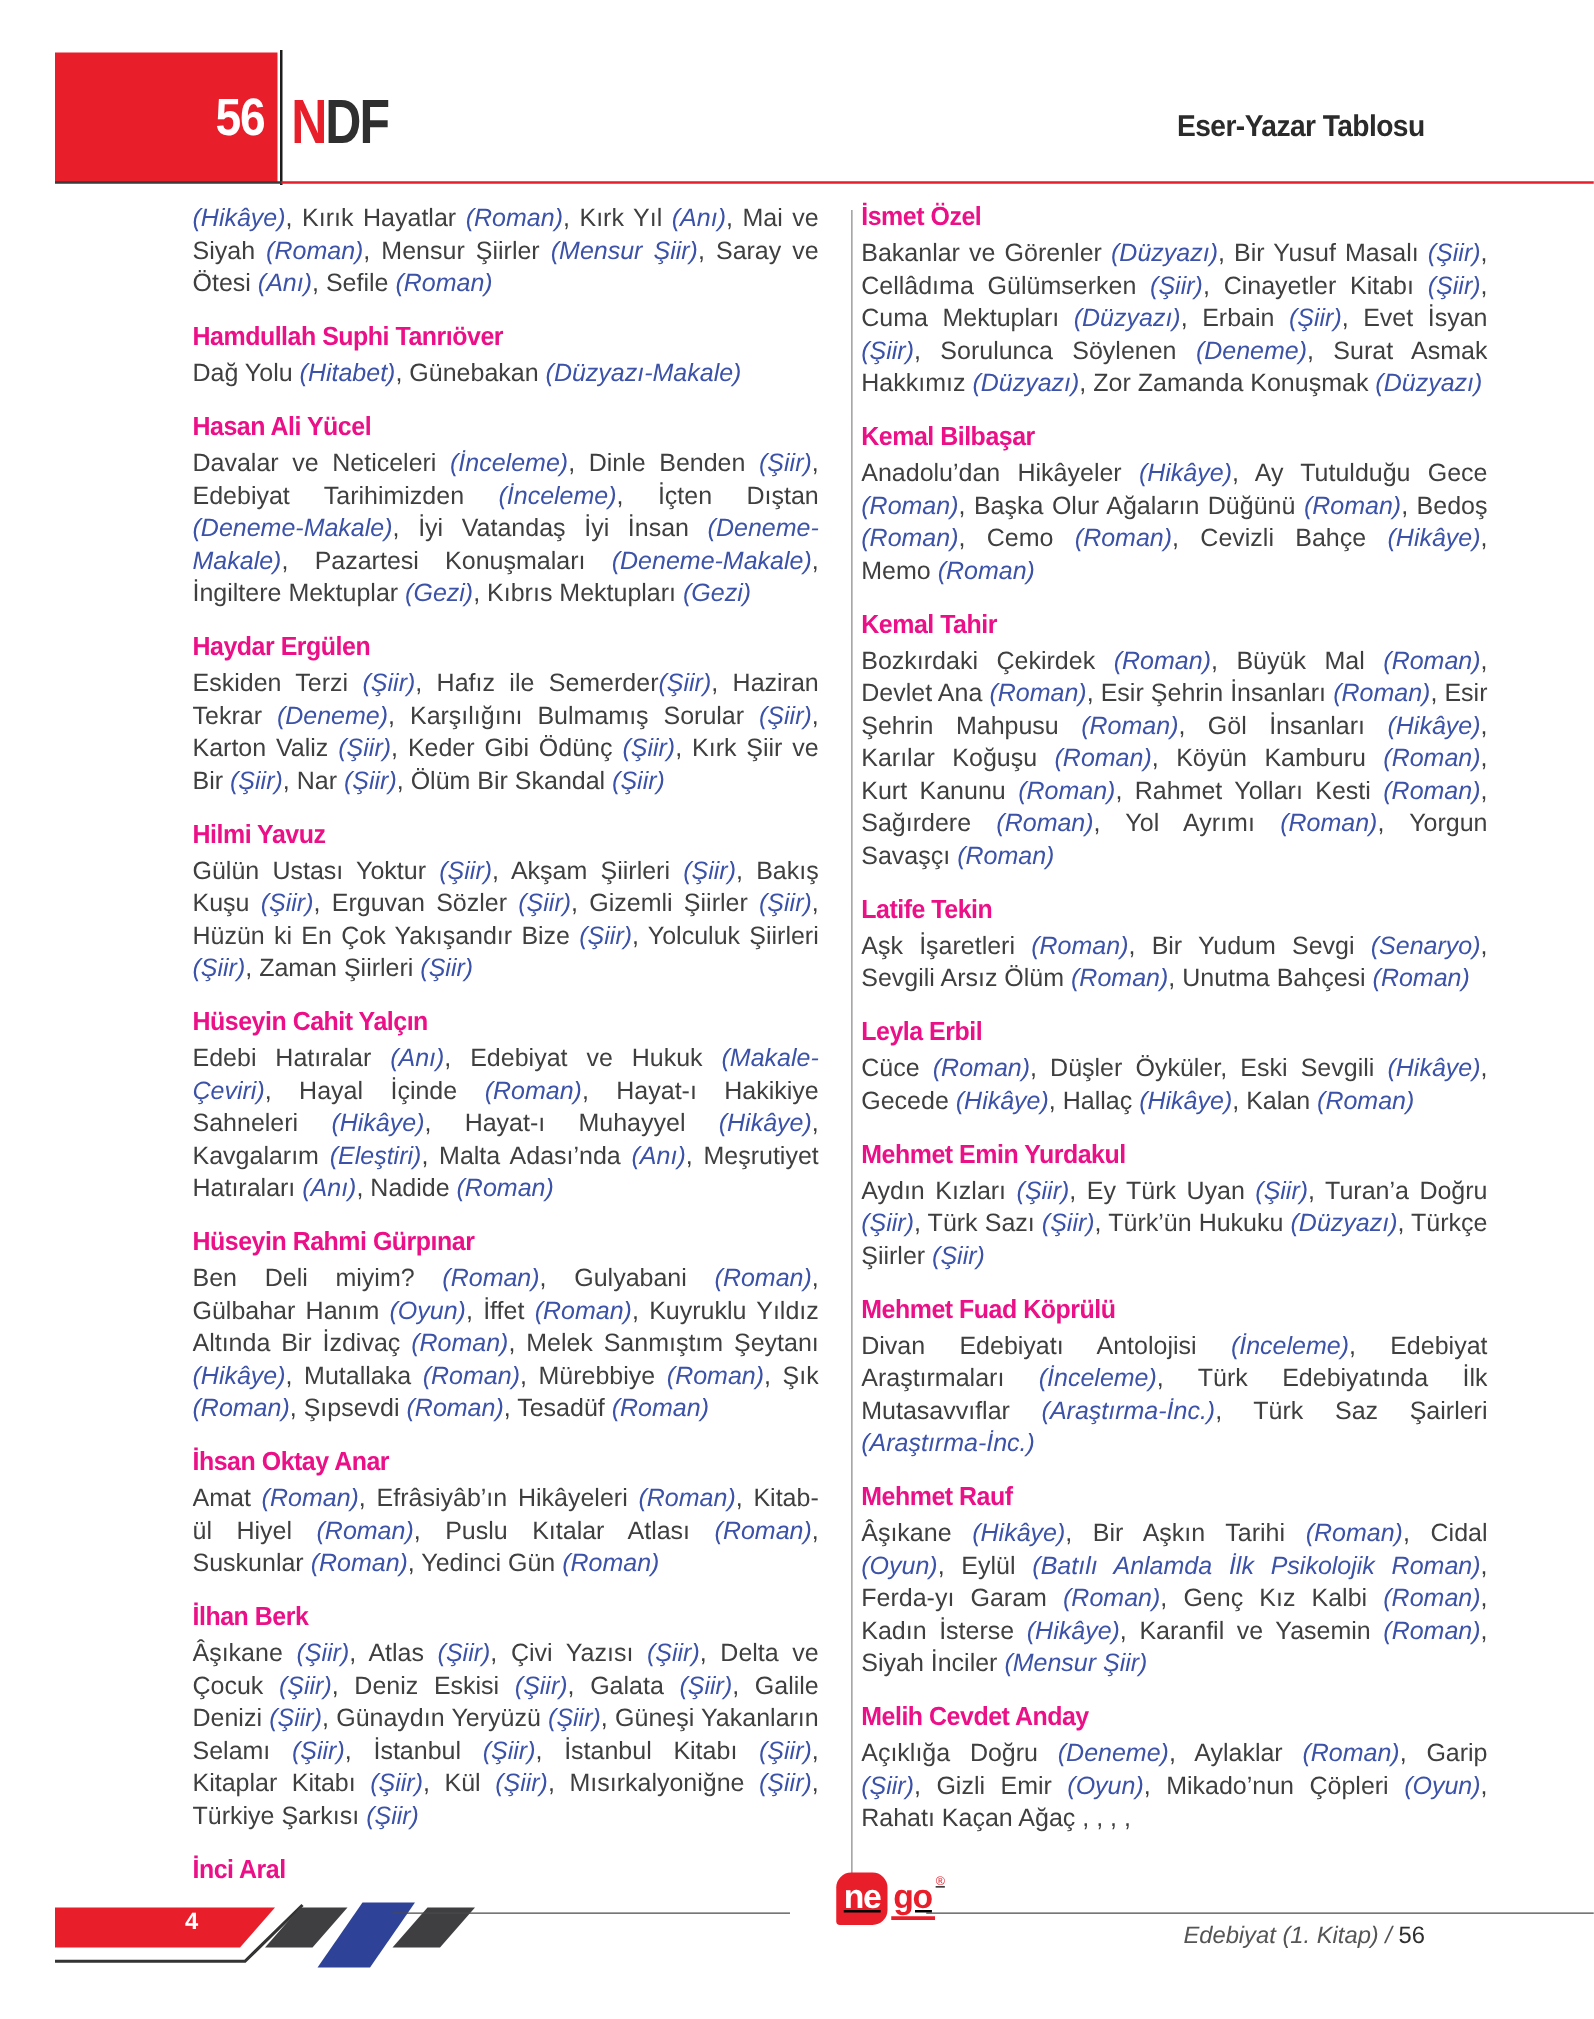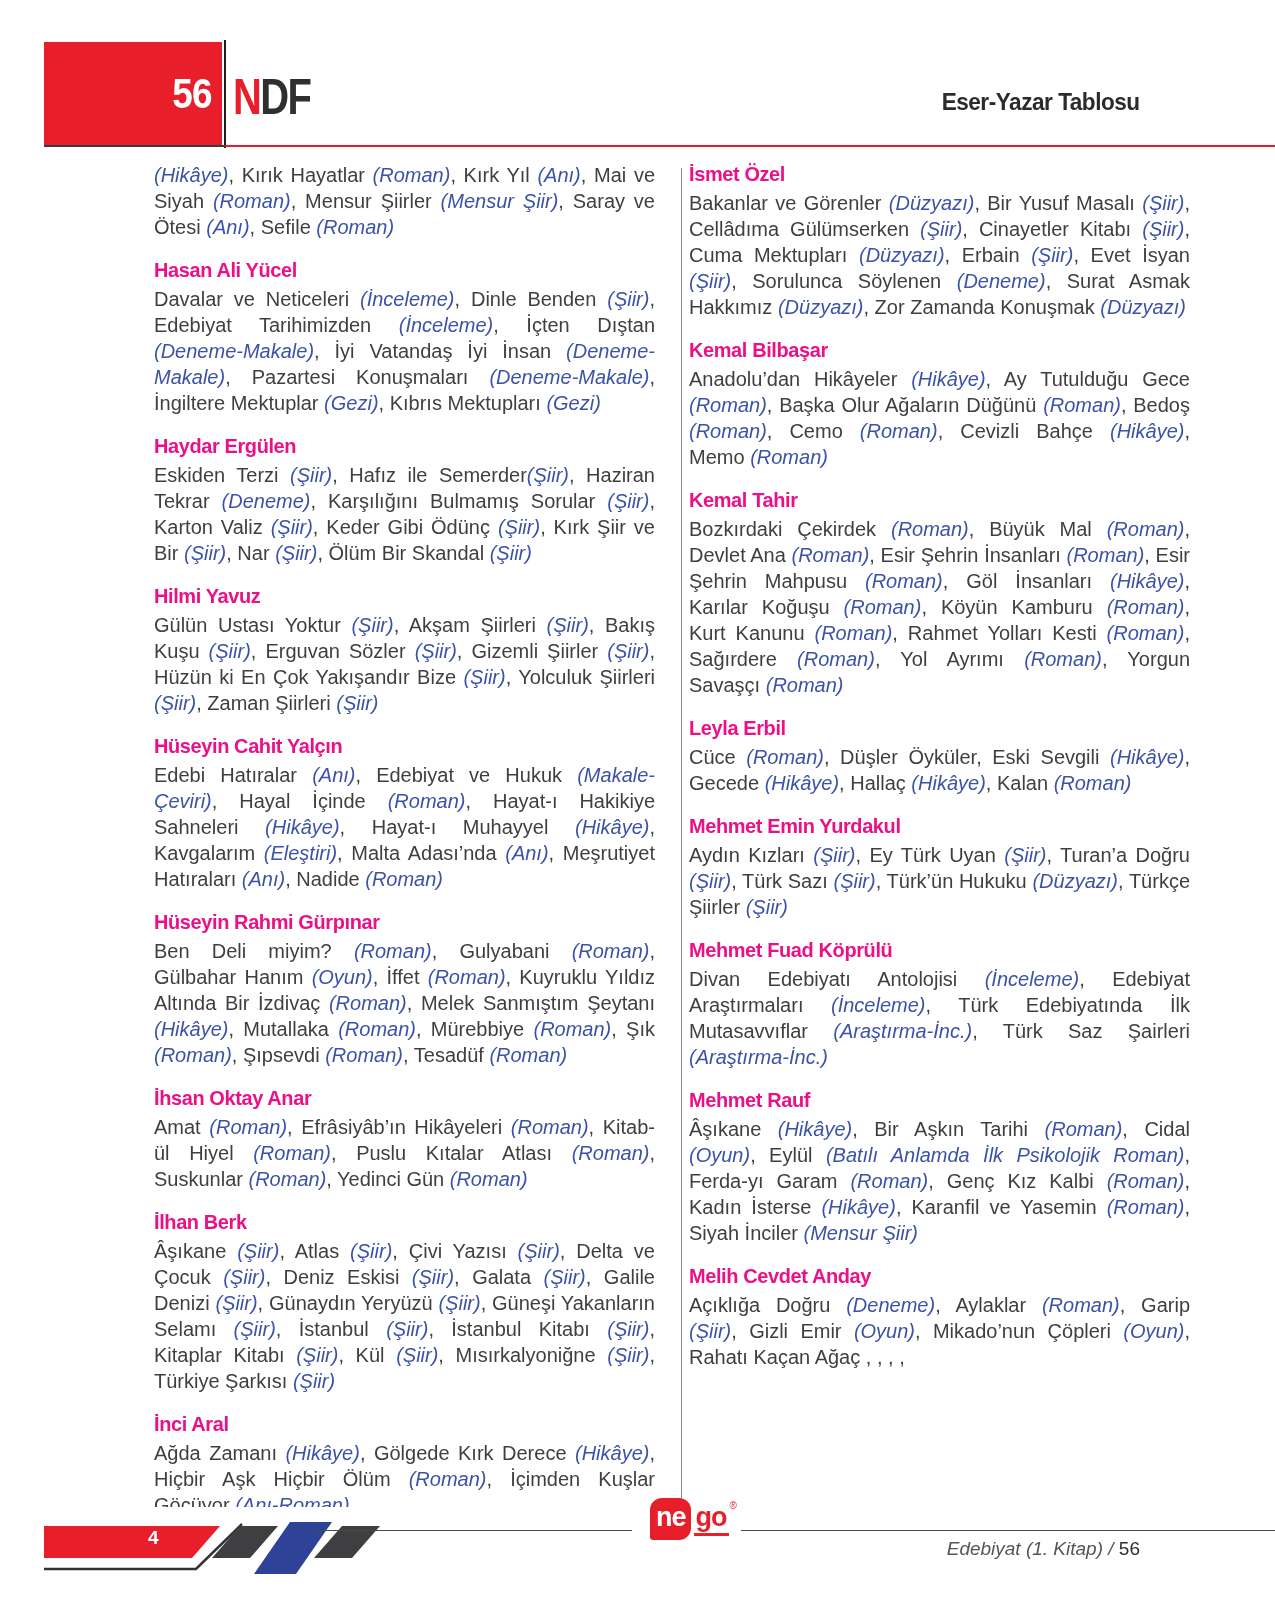--- a/index.html
+++ b/index.html
@@ -38,21 +38,21 @@
           margin:18px 0 4px 0;transform:scaleX(.95);transform-origin:left center;}
   .author-section:first-child .author{margin-top:0;}
   .works{color:var(--body_text);font-size:20px;line-height:26px;text-align:justify;hyphens:auto;}
   .genre{color:var(--genre_blue);font-style:italic;}
 
   
   .footer-deco{position:absolute;left:0;top:1512px;}
   .footer-page-num{position:absolute;left:104px;top:1527px;color:#fff;font-weight:700;font-size:19px;}
   .foot-rule-l{position:absolute;left:270px;top:1530px;width:318px;height:1px;background:#4a4a4a;}
   .foot-rule-r{position:absolute;left:697px;top:1530px;width:543px;height:1px;background:#4a4a4a;}
-  .nego{position:absolute;left:606px;top:1498px;display:flex;align-items:flex-start;}
+  .nego{position:absolute;left:625px;top:1498px;display:flex;align-items:flex-start;text-decoration:underline;}
   .nego-ne{background:var(--accent_red);color:#fff;font-weight:700;font-size:27px;line-height:1;
            padding:6px 5px 9px 6px;border-radius:12px 12px 12px 3px;letter-spacing:-1px;}
   .nego-go{color:var(--accent_red);font-weight:700;font-size:27px;line-height:1;margin-left:3px;
            padding:6px 2px 2px 2px;border-bottom:3px solid var(--accent_red);letter-spacing:-1px;}
   .nego-reg{color:var(--accent_red);font-size:10px;margin-left:1px;margin-top:2px;}
   .corner-red-bottom{position:absolute;left:1243px;top:1530px;width:32px;height:85px;background:var(--accent_red);}
   .book-info{position:absolute;right:135px;top:1538px;font-size:19px;color:var(--footer_text);}
   .book-label{font-style:italic;}
   .book-num{color:#2f2f2f;font-style:normal;}
 </style>
@@ -70,20 +70,24 @@
   <div class="rule-dark-left"></div>
   <div class="rule-red"></div>
   <div class="corner-red-top"></div>
 
   <div class="col col-left" id="col-left">
   <section class="author-section">
 
     <p class="works" lang="tr"><span class="genre">(Hikâye)</span>, <span class="work-title">Kırık Hayatlar</span> <span class="genre">(Roman)</span>, <span class="work-title">Kırk Yıl</span> <span class="genre">(Anı)</span>, <span class="work-title">Mai ve Siyah</span> <span class="genre">(Roman)</span>, <span class="work-title">Mensur Şiirler</span> <span class="genre">(Mensur Şiir)</span>, <span class="work-title">Saray ve Ötesi</span> <span class="genre">(Anı)</span>, <span class="work-title">Sefile</span> <span class="genre">(Roman)</span></p>
   </section>
 
+  <section class="author-section">
+    <h3 class="author">Hamdullah Suphi Tanrıöver</h3>
+    <p class="works" lang="tr"><span class="work-title">Dağ Yolu</span> <span class="genre">(Hitabet)</span>, <span class="work-title">Günebakan</span> <span class="genre">(Düzyazı-Makale)</span></p>
+  </section>
 
   <section class="author-section">
     <h3 class="author">Hasan Ali Yücel</h3>
     <p class="works" lang="tr"><span class="work-title">Davalar ve Neticeleri</span> <span class="genre">(İnceleme)</span>, <span class="work-title">Dinle Benden</span> <span class="genre">(Şiir)</span>, <span class="work-title">Edebiyat Tarihimizden</span> <span class="genre">(İnceleme)</span>, <span class="work-title">İçten Dıştan</span> <span class="genre">(Deneme-Makale)</span>, <span class="work-title">İyi Vatandaş İyi İnsan</span> <span class="genre">(Deneme-Makale)</span>, <span class="work-title">Pazartesi Konuşmaları</span> <span class="genre">(Deneme-Makale)</span>, <span class="work-title">İngiltere Mektuplar</span> <span class="genre">(Gezi)</span>, <span class="work-title">Kıbrıs Mektupları</span> <span class="genre">(Gezi)</span></p>
   </section>
 
   <section class="author-section">
     <h3 class="author">Haydar Ergülen</h3>
     <p class="works" lang="tr"><span class="work-title">Eskiden Terzi</span> <span class="genre">(Şiir)</span>, <span class="work-title">Hafız ile Semerder</span><span class="genre">(Şiir)</span>, <span class="work-title">Haziran Tekrar</span> <span class="genre">(Deneme)</span>, <span class="work-title">Karşılığını Bulmamış Sorular</span> <span class="genre">(Şiir)</span>, <span class="work-title">Karton Valiz</span> <span class="genre">(Şiir)</span>, <span class="work-title">Keder Gibi Ödünç</span> <span class="genre">(Şiir)</span>, <span class="work-title">Kırk Şiir ve Bir</span> <span class="genre">(Şiir)</span>, <span class="work-title">Nar</span> <span class="genre">(Şiir)</span>, <span class="work-title">Ölüm Bir Skandal</span> <span class="genre">(Şiir)</span></p>
   </section>
@@ -131,20 +135,24 @@
     <h3 class="author">Kemal Bilbaşar</h3>
     <p class="works" lang="tr"><span class="work-title">Anadolu’dan Hikâyeler</span> <span class="genre">(Hikâye)</span>, <span class="work-title">Ay Tutulduğu Gece</span> <span class="genre">(Roman)</span>, <span class="work-title">Başka Olur Ağaların Düğünü</span> <span class="genre">(Roman)</span>, <span class="work-title">Bedoş</span> <span class="genre">(Roman)</span>, <span class="work-title">Cemo</span> <span class="genre">(Roman)</span>, <span class="work-title">Cevizli Bahçe</span> <span class="genre">(Hikâye)</span>, <span class="work-title">Memo</span> <span class="genre">(Roman)</span></p>
   </section>
 
   <section class="author-section">
     <h3 class="author">Kemal Tahir</h3>
     <p class="works" lang="tr"><span class="work-title">Bozkırdaki Çekirdek</span> <span class="genre">(Roman)</span>, <span class="work-title">Büyük Mal</span> <span class="genre">(Roman)</span>, <span class="work-title">Devlet Ana</span> <span class="genre">(Roman)</span>, <span class="work-title">Esir Şehrin İnsanları</span> <span class="genre">(Roman)</span>, <span class="work-title">Esir Şehrin Mahpusu</span> <span class="genre">(Roman)</span>, <span class="work-title">Göl İnsanları</span> <span class="genre">(Hikâye)</span>, <span class="work-title">Karılar Koğuşu</span> <span class="genre">(Roman)</span>, <span class="work-title">Köyün Kamburu</span> <span class="genre">(Roman)</span>, <span class="work-title">Kurt Kanunu</span> <span class="genre">(Roman)</span>, <span class="work-title">Rahmet Yolları Kesti</span> <span class="genre">(Roman)</span>, <span class="work-title">Sağırdere</span> <span class="genre">(Roman)</span>, <span class="work-title">Yol Ayrımı</span> <span class="genre">(Roman)</span>, <span class="work-title">Yorgun Savaşçı</span> <span class="genre">(Roman)</span></p>
   </section>
 
 
+  <section class="author-section">
+    <h3 class="author">Latife Tekin</h3>
+    <p class="works" lang="tr"><span class="work-title">Aşk İşaretleri</span> <span class="genre">(Roman)</span>, <span class="work-title">Bir Yudum Sevgi</span> <span class="genre">(Senaryo)</span>, <span class="work-title">Sevgili Arsız Ölüm</span> <span class="genre">(Roman)</span>, <span class="work-title">Unutma Bahçesi</span> <span class="genre">(Roman)</span></p>
+  </section>
 
   <section class="author-section">
     <h3 class="author">Leyla Erbil</h3>
     <p class="works" lang="tr"><span class="work-title">Cüce</span> <span class="genre">(Roman)</span>, <span class="work-title">Düşler Öyküler</span>, <span class="work-title">Eski Sevgili</span> <span class="genre">(Hikâye)</span>, <span class="work-title">Gecede</span> <span class="genre">(Hikâye)</span>, <span class="work-title">Hallaç</span> <span class="genre">(Hikâye)</span>, <span class="work-title">Kalan</span> <span class="genre">(Roman)</span></p>
   </section>
 
   <section class="author-section">
     <h3 class="author">Mehmet Emin Yurdakul</h3>
     <p class="works" lang="tr"><span class="work-title">Aydın Kızları</span> <span class="genre">(Şiir)</span>, <span class="work-title">Ey Türk Uyan</span> <span class="genre">(Şiir)</span>, <span class="work-title">Turan’a Doğru</span> <span class="genre">(Şiir)</span>, <span class="work-title">Türk Sazı</span> <span class="genre">(Şiir)</span>, <span class="work-title">Türk’ün Hukuku</span> <span class="genre">(Düzyazı)</span>, <span class="work-title">Türkçe Şiirler</span> <span class="genre">(Şiir)</span></p>
   </section>

